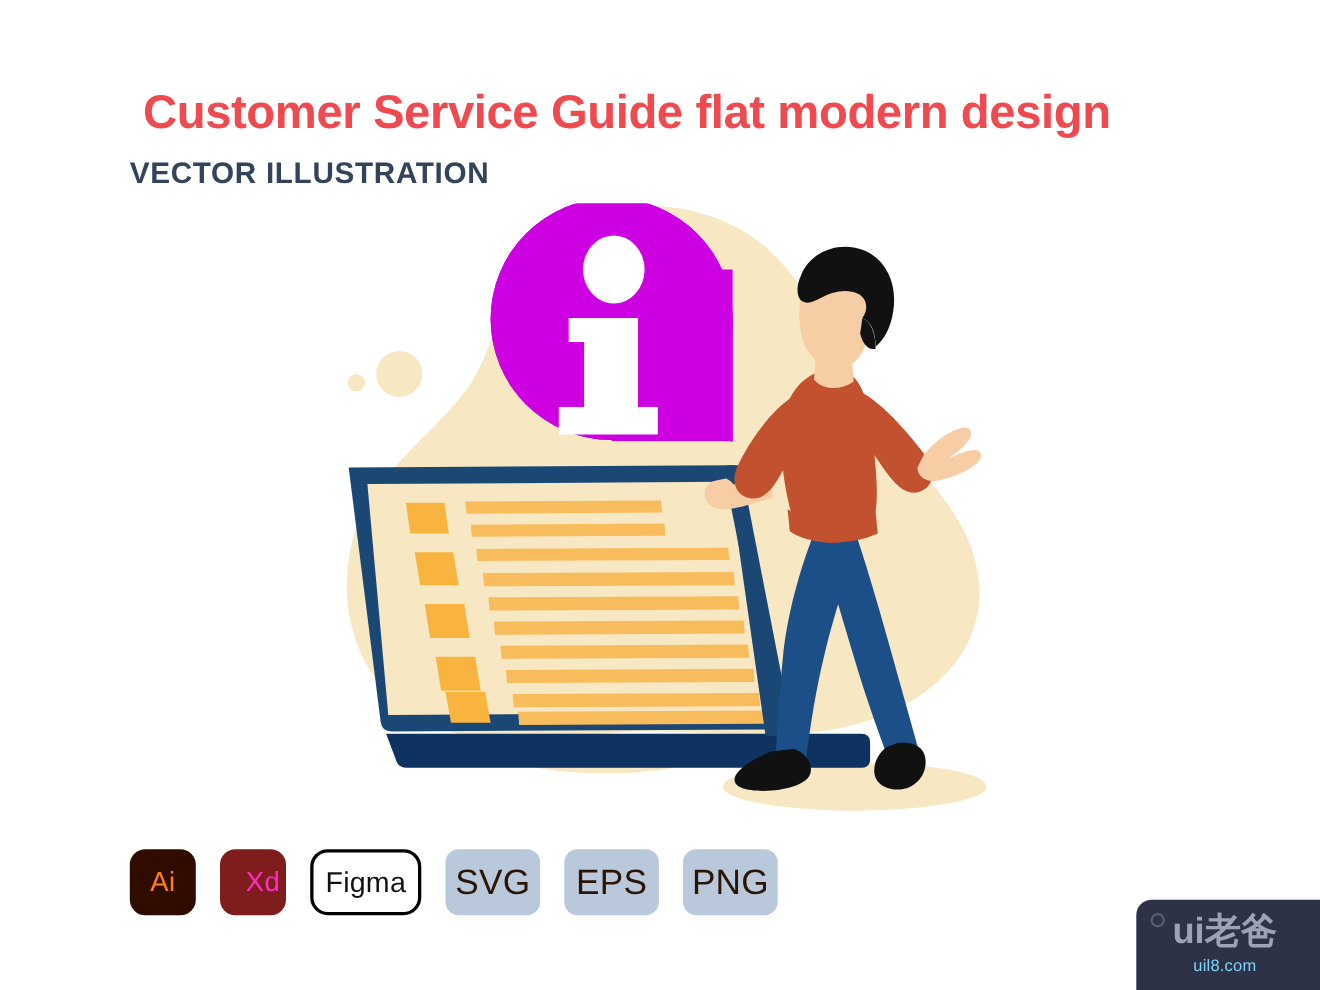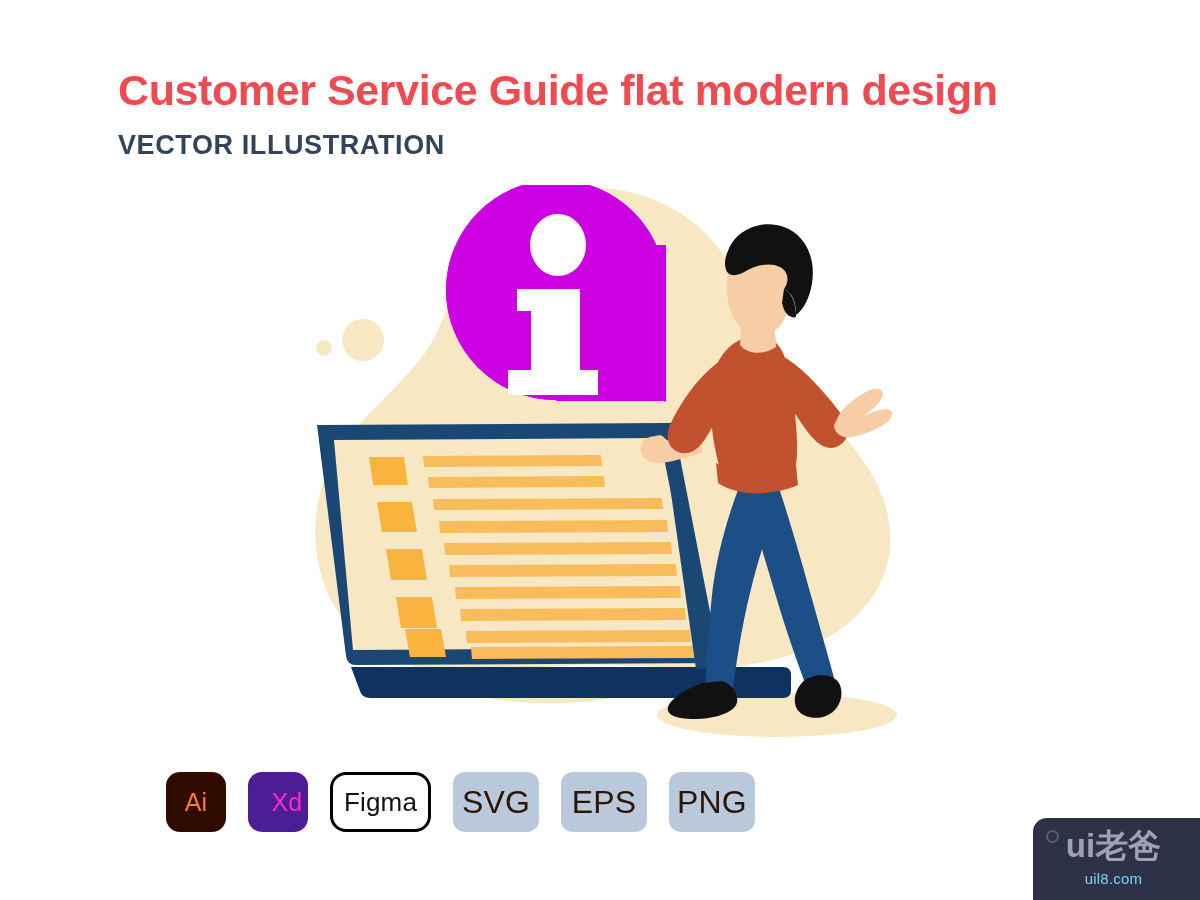--- a/index.html
+++ b/index.html
@@ -18,21 +18,21 @@
   
   .header { position: absolute; left: 118px; top: 66px; }
   .title {
     font-family: "Liberation Sans", sans-serif;
     font-size: 43px;
     font-weight: 700;
     letter-spacing: -0.4px;
     color: #ef4a4f;
     line-height: 1.12;
     white-space: nowrap;
-    margin: 0;
+    margin: 12px;
   }
   .subtitle {
     font-family: "Liberation Sans", sans-serif;
     font-size: 27px;
     font-weight: 700;
     letter-spacing: 0.6px;
     color: #32435a;
     margin: 16px 0 0 0;
     white-space: nowrap;
   }
@@ -45,36 +45,35 @@
   }
   .illustration svg { display: block; width: 700px; height: 570px; }
 
   
   .badges {
     position: absolute;
     left: 118px; top: 772px;
     display: flex;
     align-items: center;
     gap: 22px;
-    margin-left: 48px;
   }
   .badge {
     height: 60px;
     border-radius: 14px;
     display: flex;
     align-items: center;
     justify-content: center;
     font-family: "Liberation Sans", sans-serif;
     font-size: 25px;
     font-weight: 400;
     letter-spacing: 0.2px;
     user-select: none;
   }
   .badge-ai   { width: 60px; background: #300c00; color: #ff7f18; font-weight: 500; }
-  .badge-xd   { width: 60px; background: #4c1d95; color: #ff2bc2; font-weight: 500; padding-left: 18px; }
+  .badge-xd   { width: 60px; background: #7f1d1d; color: #ff2bc2; font-weight: 500; padding-left: 18px; }
   .badge-figma{
     width: 101px; background: #ffffff; color: #111111;
     border: 3px solid #000000; border-radius: 16px; font-size: 26px;
   }
   .badge-svg, .badge-png, .badge-eps {
     width: 86px; background: #b9c8da; color: #2b1505;
     border-radius: 12px; font-size: 32px; font-weight: 400;
   }
 
   

